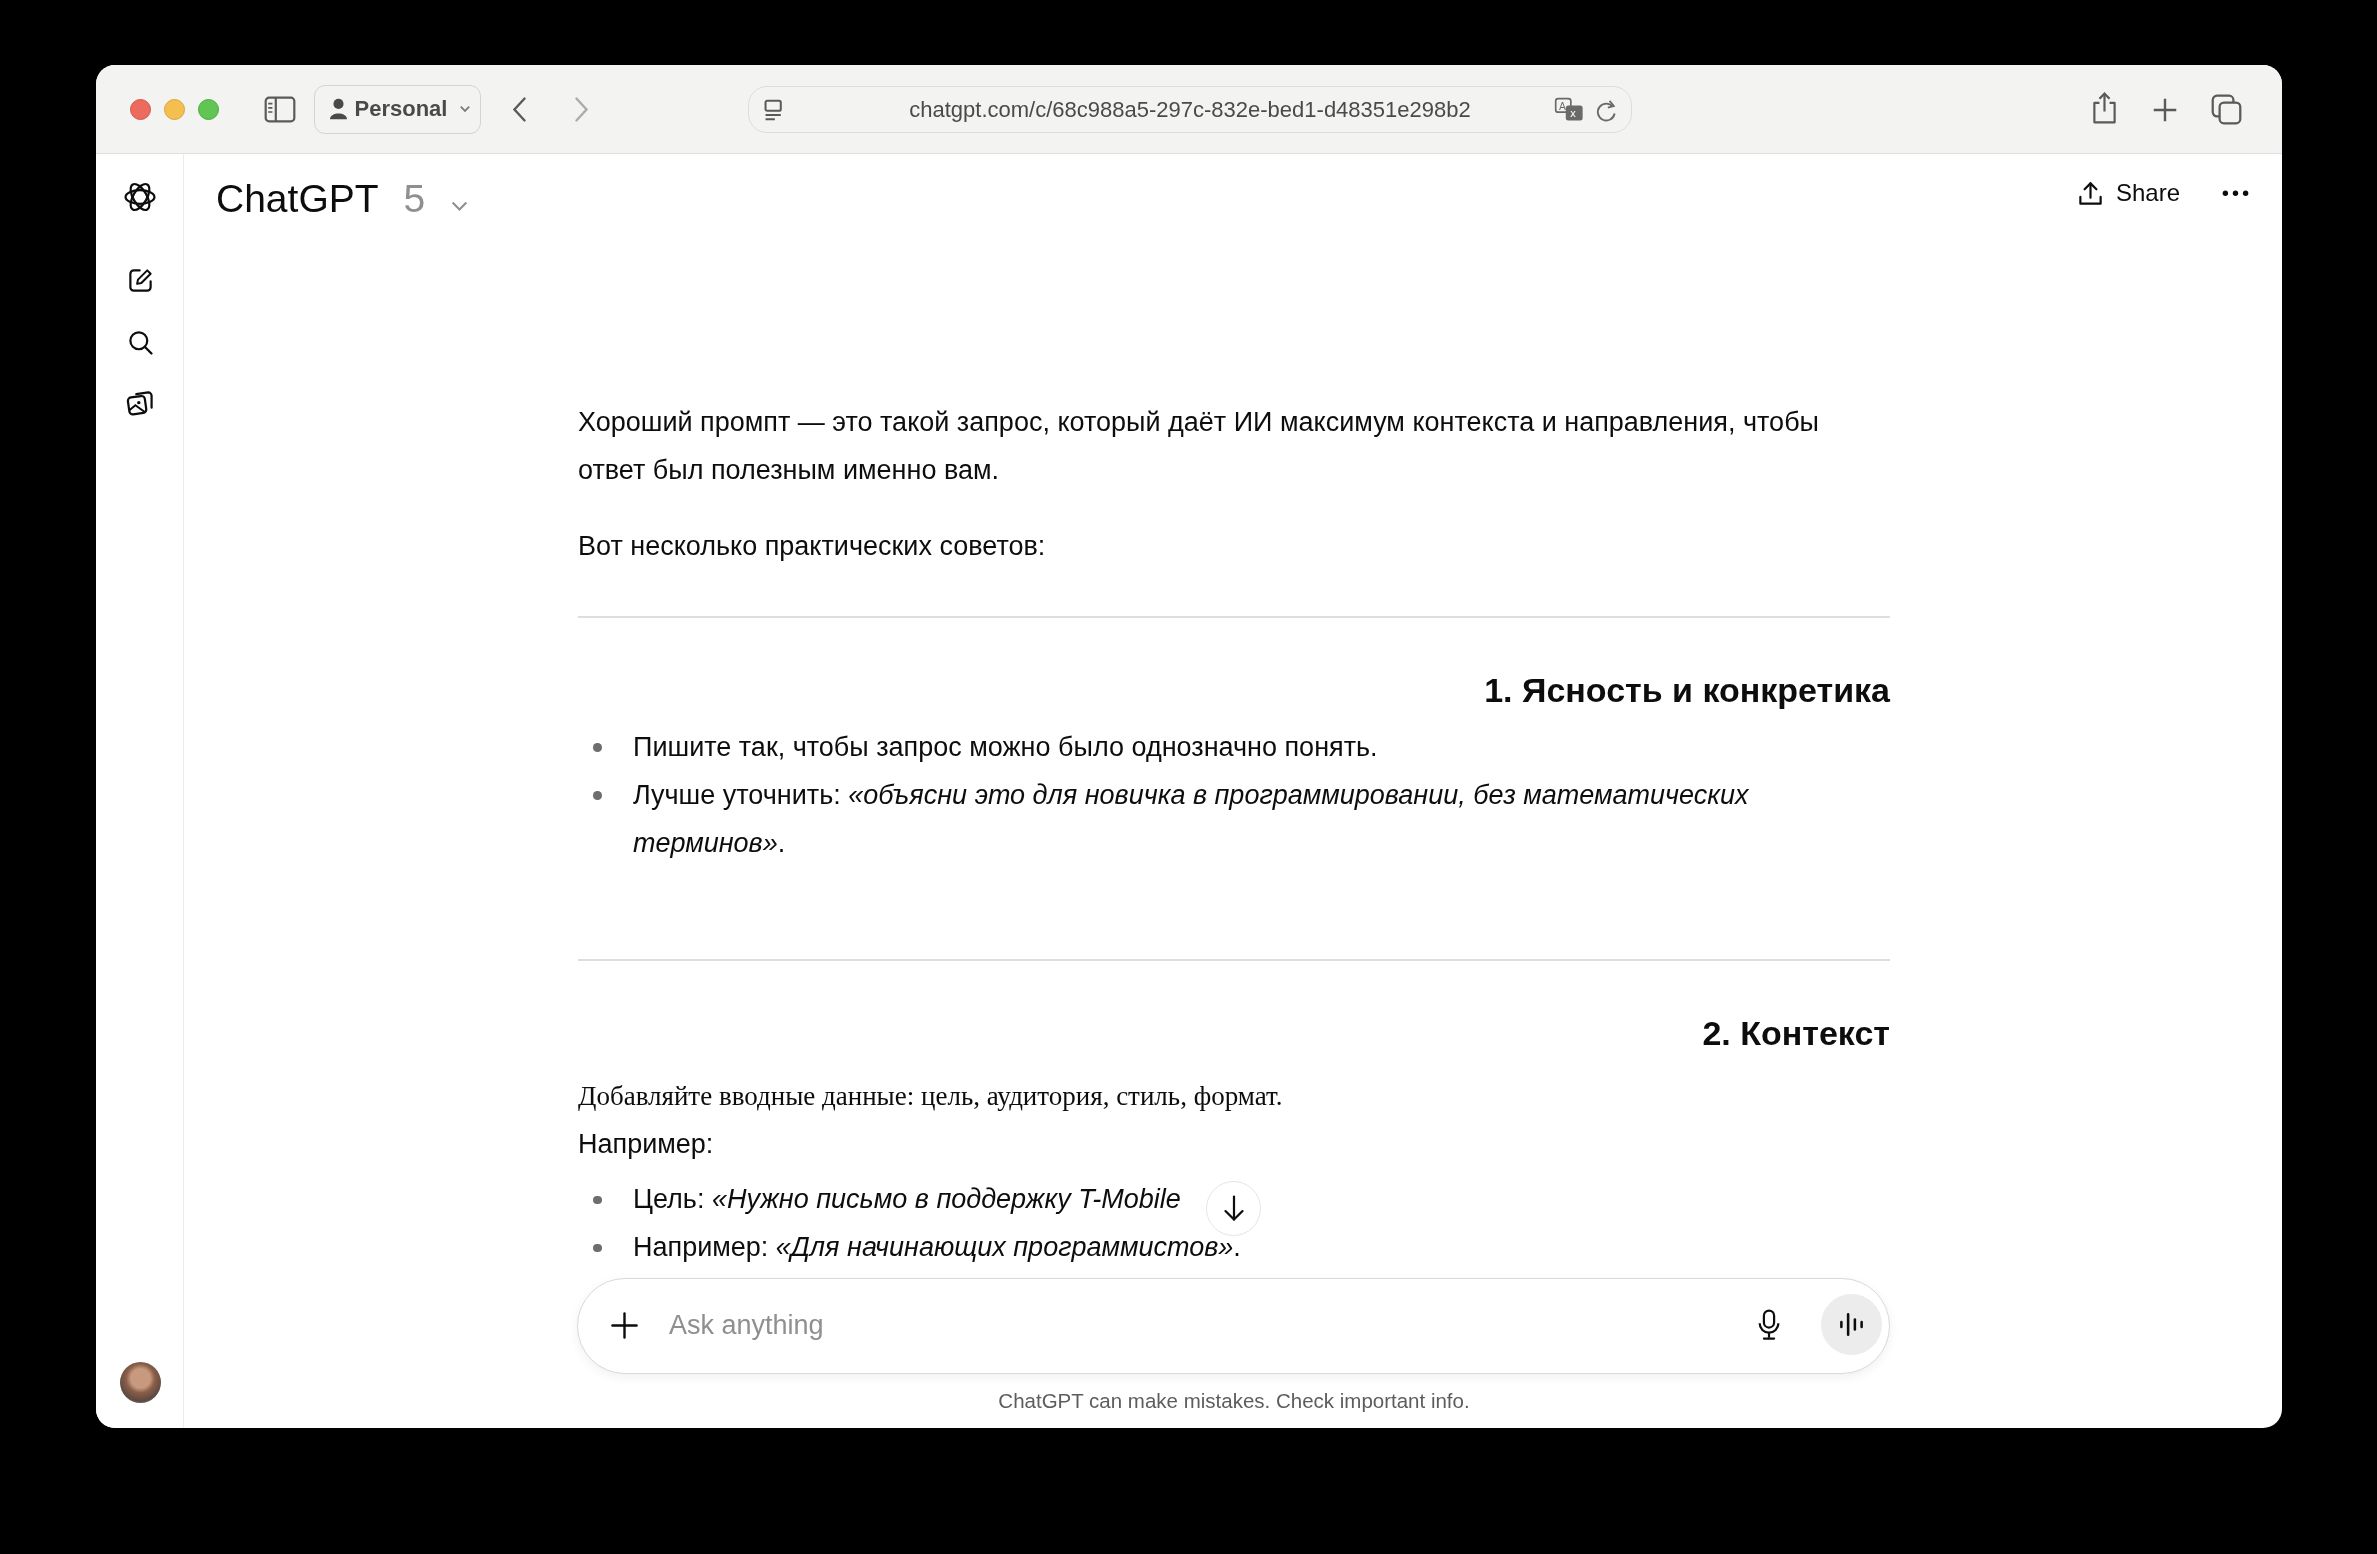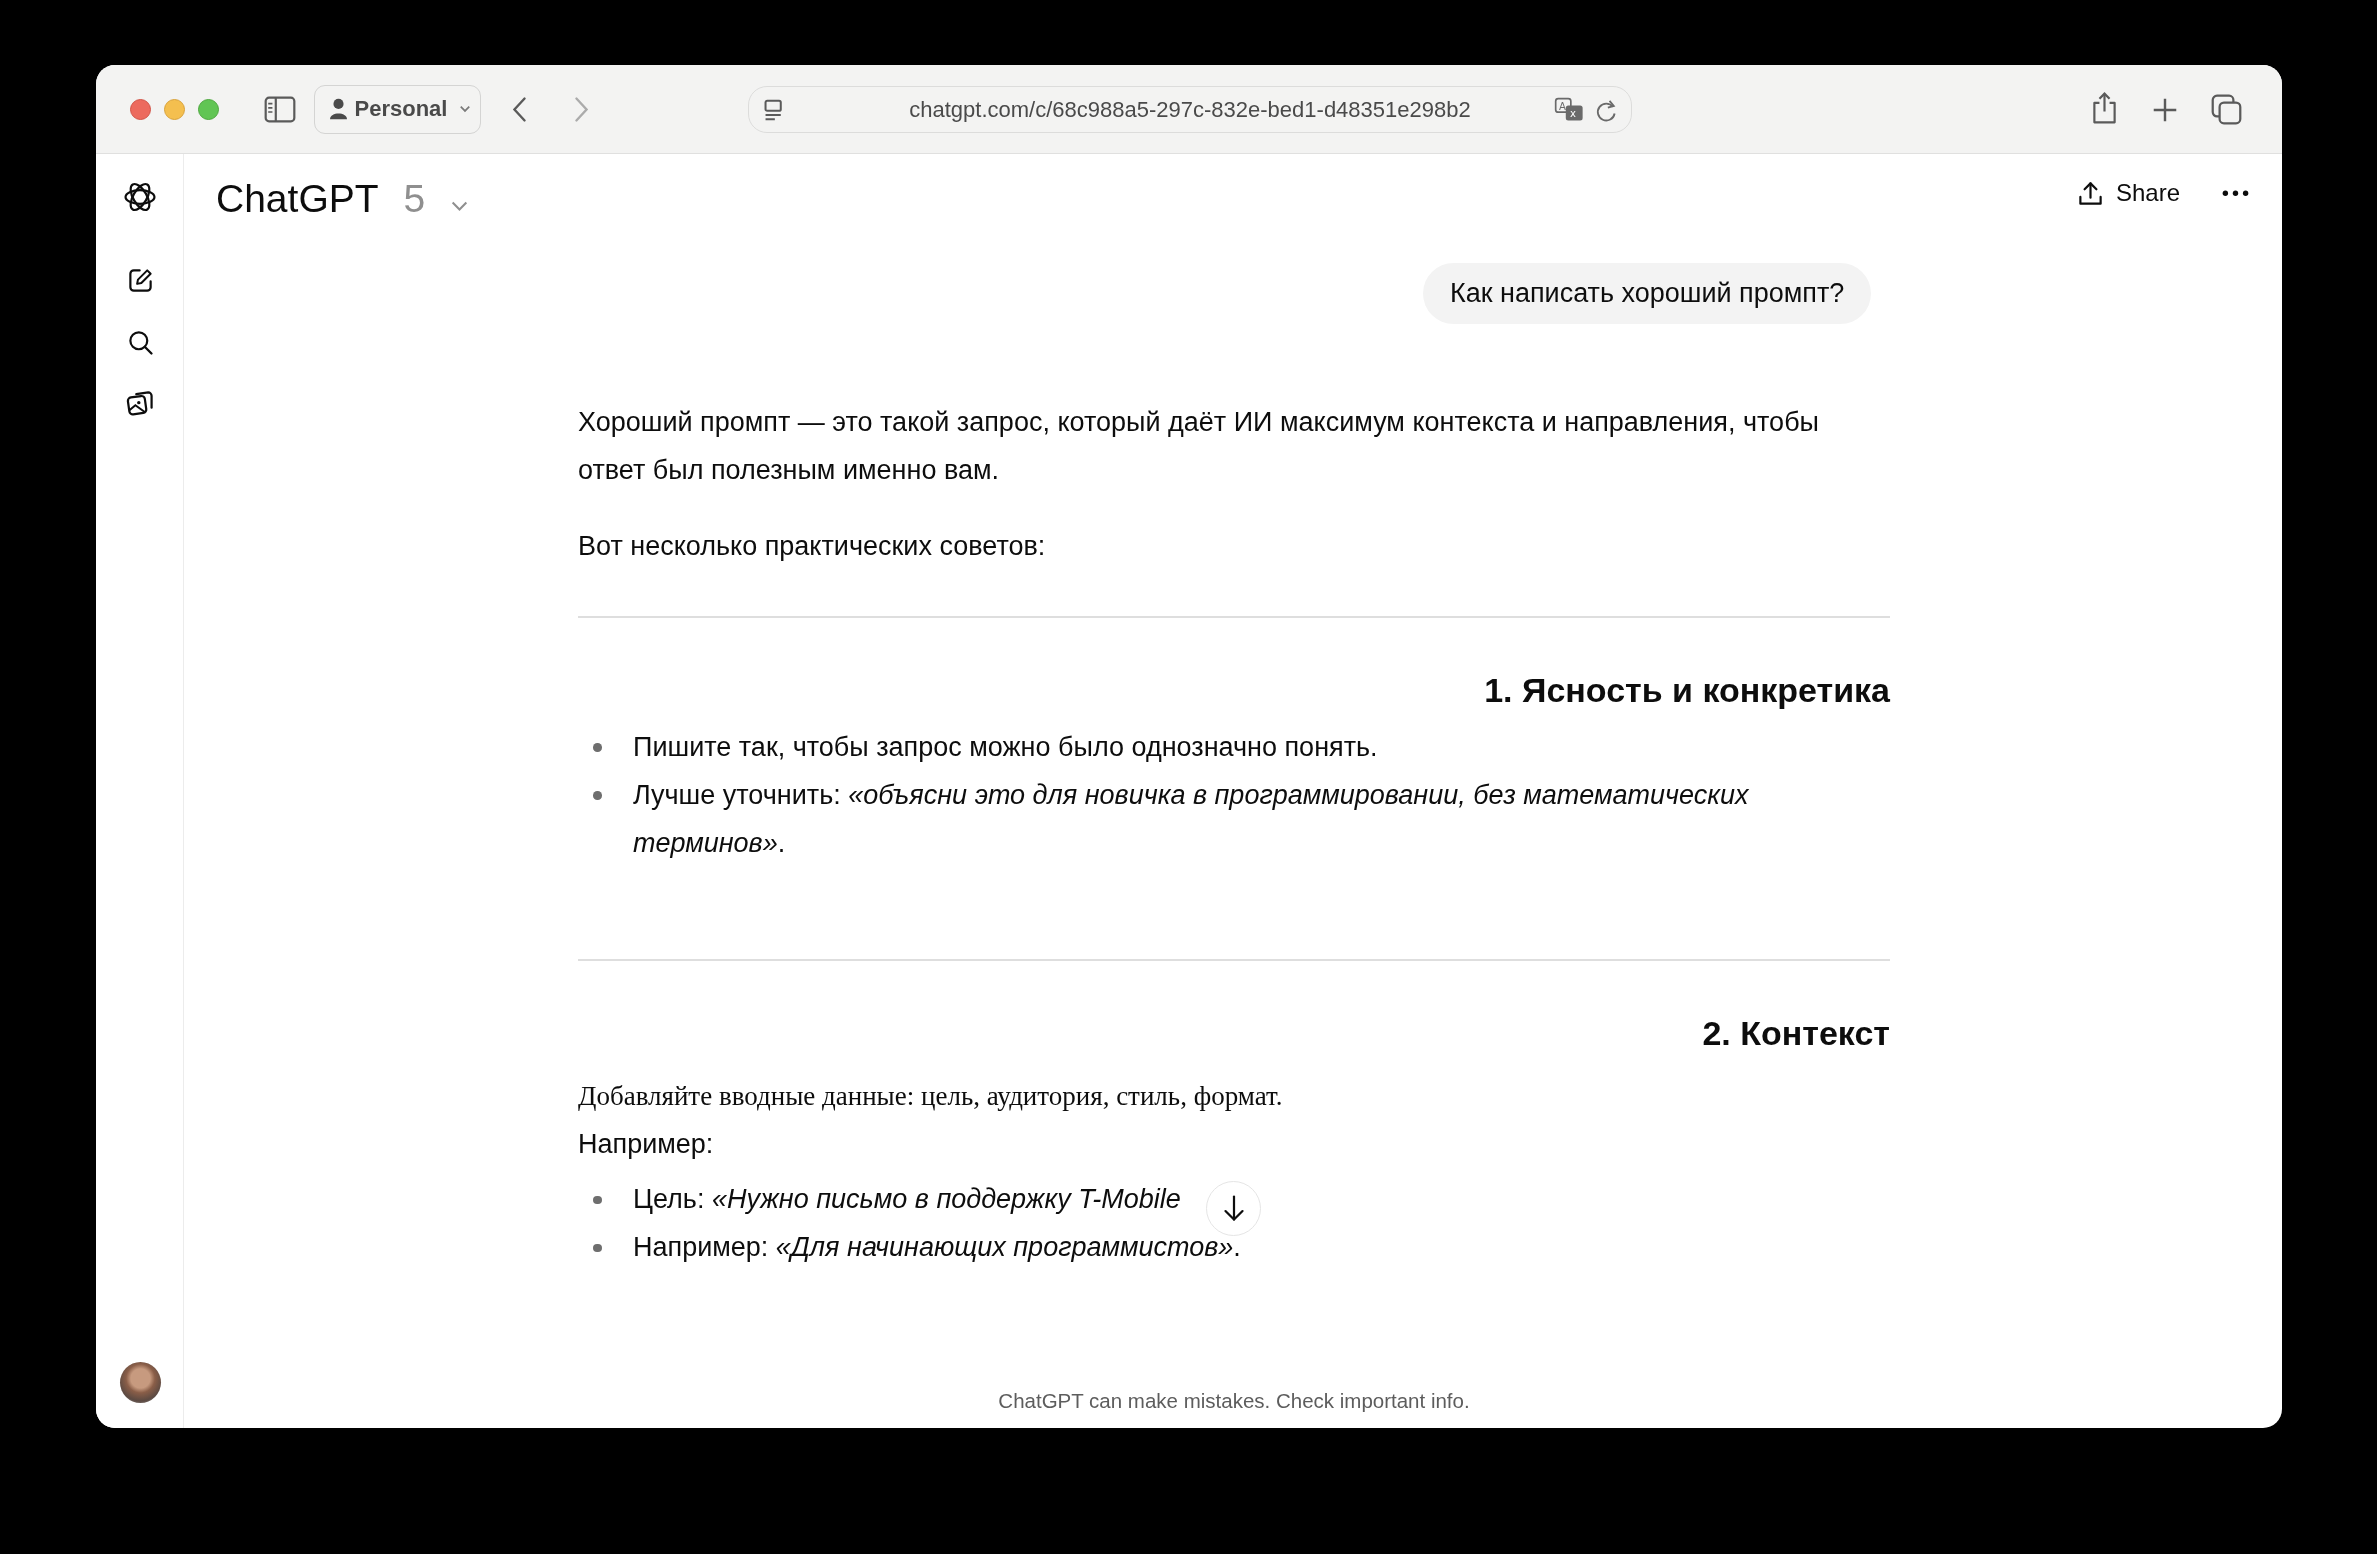--- a/index.html
+++ b/index.html
@@ -224,21 +224,20 @@
     <span>Share</span>
   </div>
   <div class="more-btn">
     <svg width="27" height="8.5" viewBox="0 0 32 10">
         <circle cx="4" cy="5" r="3.2" fill="#0d0d0d"></circle>
         <circle cx="16" cy="5" r="3.2" fill="#0d0d0d"></circle>
         <circle cx="28" cy="5" r="3.2" fill="#0d0d0d"></circle>
       </svg>
   </div>
 
-  <div class="user-bubble">Как написать хороший промпт?</div>
 
   <div class="content" style="top:333px;">
     <p class="p" style="width:1307px;">Хороший промпт — это такой запрос, который даёт ИИ максимум контекста и направления, чтобы ответ был полезным именно вам.</p>
   </div>
   <div class="content" style="top:457px;">
     <p class="p">Вот несколько практических советов:</p>
   </div>
 
   <div class="hr" style="top:551px;"></div>
 
@@ -262,16 +261,41 @@
     </ul>
   </div>
 
   <div class="scroll-down">
     <svg width="26" height="29" viewBox="0 0 30 34">
         <line x1="15" y1="3" x2="15" y2="30" stroke="#0d0d0d" stroke-width="2.6" stroke-linecap="round"></line>
         <path d="M5 20 L15 30 L25 20" fill="none" stroke="#0d0d0d" stroke-width="2.6" stroke-linecap="round" stroke-linejoin="round"></path>
       </svg>
   </div>
 
+  <div class="composer">
+    <div class="plus">
+      <svg width="31" height="31" viewBox="0 0 36 36">
+          <line x1="18" y1="4" x2="18" y2="32" stroke="#0d0d0d" stroke-width="2.8" stroke-linecap="round"></line>
+          <line x1="4" y1="18" x2="32" y2="18" stroke="#0d0d0d" stroke-width="2.8" stroke-linecap="round"></line>
+        </svg>
+    </div>
+    <div class="placeholder">Ask anything</div>
+    <div class="mic">
+      <svg width="26" height="34" viewBox="0 0 30 40">
+          <rect x="9" y="3" width="12" height="20" rx="6" fill="none" stroke="#0d0d0d" stroke-width="2.6"></rect>
+          <path d="M4 18 A11 11 0 0 0 26 18" fill="none" stroke="#0d0d0d" stroke-width="2.6"></path>
+          <line x1="15" y1="29" x2="15" y2="35" stroke="#0d0d0d" stroke-width="2.6"></line>
+          <line x1="9" y1="36" x2="21" y2="36" stroke="#0d0d0d" stroke-width="2.6" stroke-linecap="round"></line>
+        </svg>
+    </div>
+    <div class="voice">
+      <svg width="27" height="27" viewBox="0 0 32 32">
+          <line x1="4" y1="13" x2="4" y2="19" stroke="#0d0d0d" stroke-width="3" stroke-linecap="round"></line>
+          <line x1="12" y1="4" x2="12" y2="28" stroke="#0d0d0d" stroke-width="3" stroke-linecap="round"></line>
+          <line x1="20" y1="10" x2="20" y2="22" stroke="#0d0d0d" stroke-width="3" stroke-linecap="round"></line>
+          <line x1="28" y1="13" x2="28" y2="19" stroke="#0d0d0d" stroke-width="3" stroke-linecap="round"></line>
+        </svg>
+    </div>
+  </div>
 
   <div class="footer-note">ChatGPT can make mistakes. Check important info.</div>
 </div>
 
 
 </body></html>

